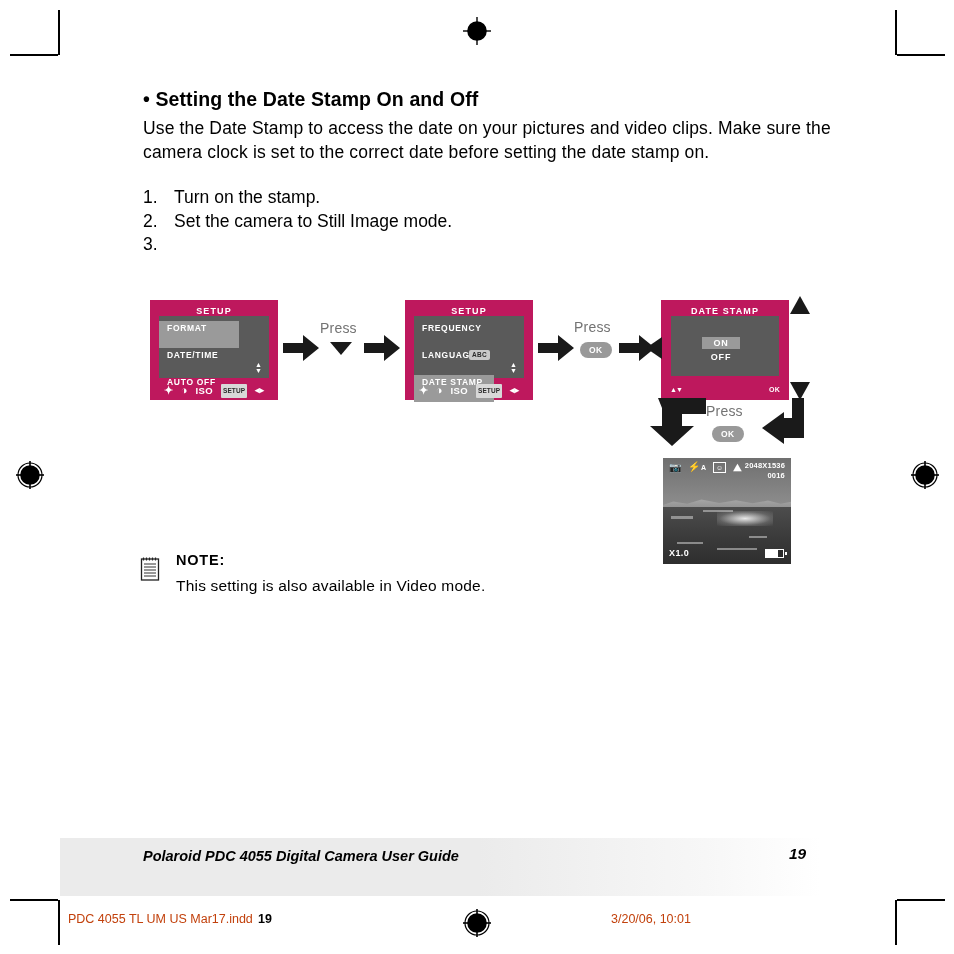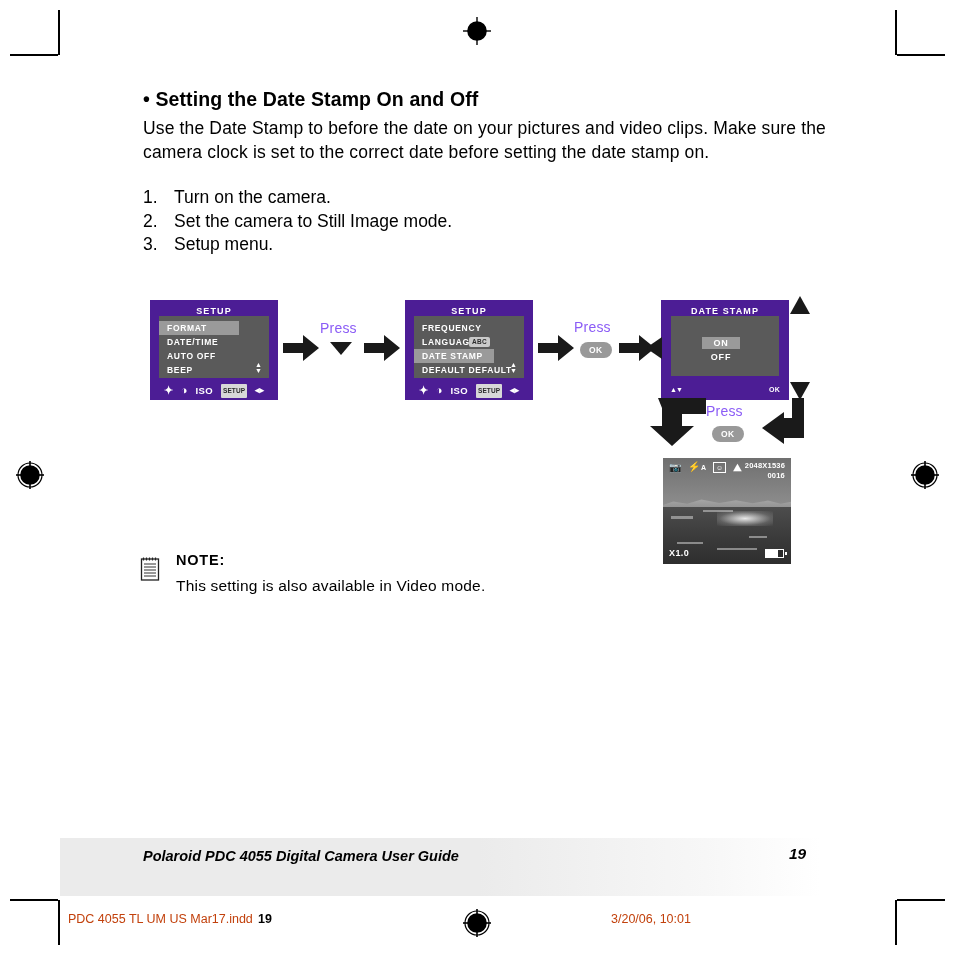--- a/index.html
+++ b/index.html
@@ -84,21 +84,21 @@
   
   .diagram {
     position: absolute;
     left: 0; top: 0; width: 954px; height: 954px;
     pointer-events: none;
   }
   .diagram > * { pointer-events: auto; }
 
   .lcd {
     position: absolute;
-    background: #4c1d95;
+    background: #be185d;
     box-sizing: border-box;
   }
   .lcd-title {
     color: #ffffff;
     font-size: 9px;
     font-weight: bold;
     text-align: center;
     letter-spacing: 1.1px;
     padding-top: 6px;
     height: 16px;
@@ -109,21 +109,21 @@
     margin: 0 9px;
     padding: 5px 0 3px 0;
     position: relative;
     box-sizing: border-box;
   }
   .menu-row {
     color: #ffffff;
     font-size: 8.5px;
     font-weight: bold;
     letter-spacing: 0.7px;
-    height: 14px;
+    height: 27px;
     line-height: 14px;
     padding-left: 8px;
     position: relative;
     box-sizing: border-box;
   }
   .menu-row.sel { background: #9a9a9a; margin-right: 30px; }
   .badge-abc {
     position: absolute;
     right: 34px; top: 2px;
     background: #c9c9c9;
@@ -263,21 +263,21 @@
   .pv-batt::after {
     content: ""; position: absolute;
     right: -4px; top: 2px; width: 2.5px; height: 3px;
     background: #fff;
   }
 
   
   .press-label {
     position: absolute;
     font-size: 14px;
-    color: #8b5cf6;
+    color: #737373;
     letter-spacing: 0.2px;
   }
   .ok-chip {
     position: absolute;
     background: #999999;
     color: #ffffff;
     font-size: 8.5px;
     font-weight: bold;
     border-radius: 9px;
     padding: 3px 9px;
@@ -395,37 +395,36 @@
     <circle cx="17" cy="17" r="9" fill="#000" stroke="#000" stroke-width="1.6"></circle>
     <circle cx="17" cy="17" r="12" fill="none" stroke="#000" stroke-width="1.2"></circle>
     <line x1="17" y1="3" x2="17" y2="31" stroke="#000" stroke-width="1.6"></line>
     <line x1="3" y1="17" x2="31" y2="17" stroke="#000" stroke-width="1.6"></line>
   </svg>
 </div>
 
 <div class="page-body">
   <h1 class="section-title">• Setting the Date Stamp On and Off</h1>
   <p class="intro">
-    <span class="jline">Use the Date Stamp to before the date on your pictures and video clips.</span>
+    <span class="jline">Use the Date Stamp to access the date on your pictures and video clips.</span>
     <span class="jline">Make sure the camera clock is set to the correct date before setting the</span>
     <span class="jline">date stamp on.</span>
   </p>
 
   <ol class="steps">
     <li>
       <span class="num">1.</span>
-      <span>Turn on the camera.</span>
+      <span>Turn on the stamp.</span>
     </li>
     <li>
       <span class="num">2.</span>
       <span>Set the camera to Still Image mode.</span>
     </li>
     <li class="step-justify">
       <span class="num">3.</span>
-      <span class="jline">Setup menu.</span>
     </li>
   </ol>
 </div>
 
 <div class="diagram">
 
   <div class="lcd" style="left:150px; top:300px; width:128px; height:100px;">
     <div class="lcd-title">SETUP</div>
     <div class="lcd-panel" style="height:62px;">
       <div class="menu-row sel">

